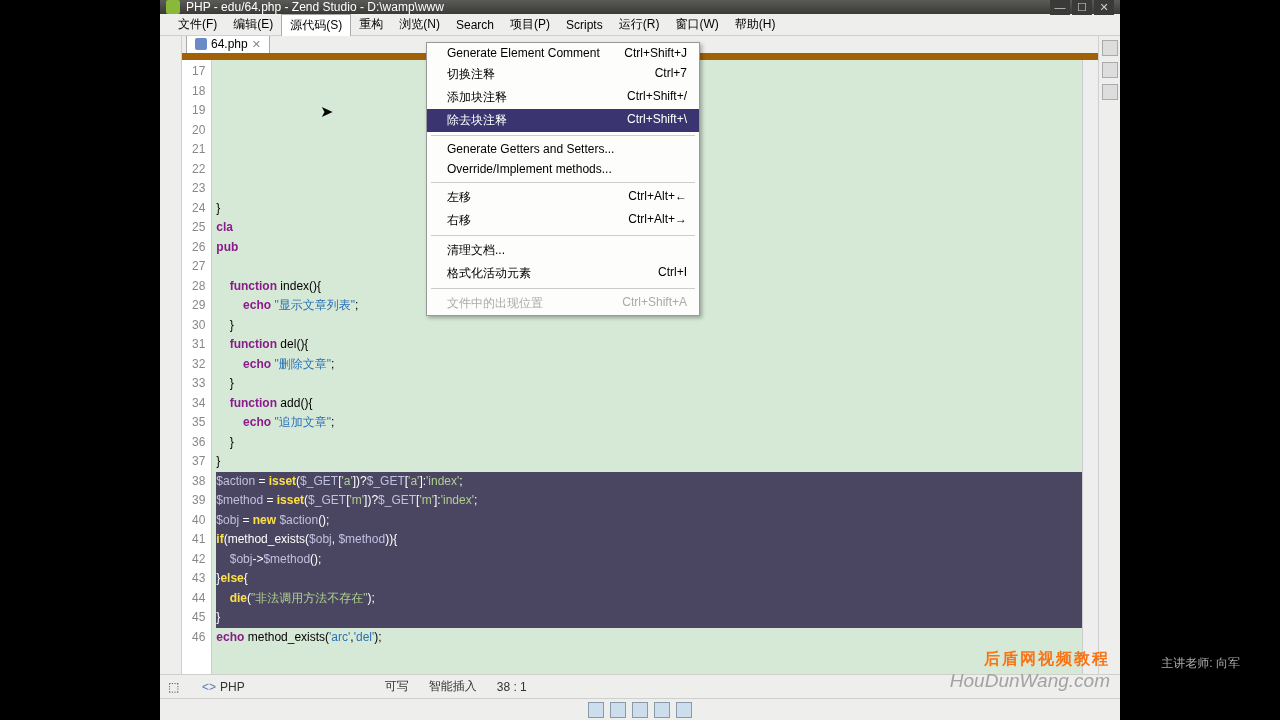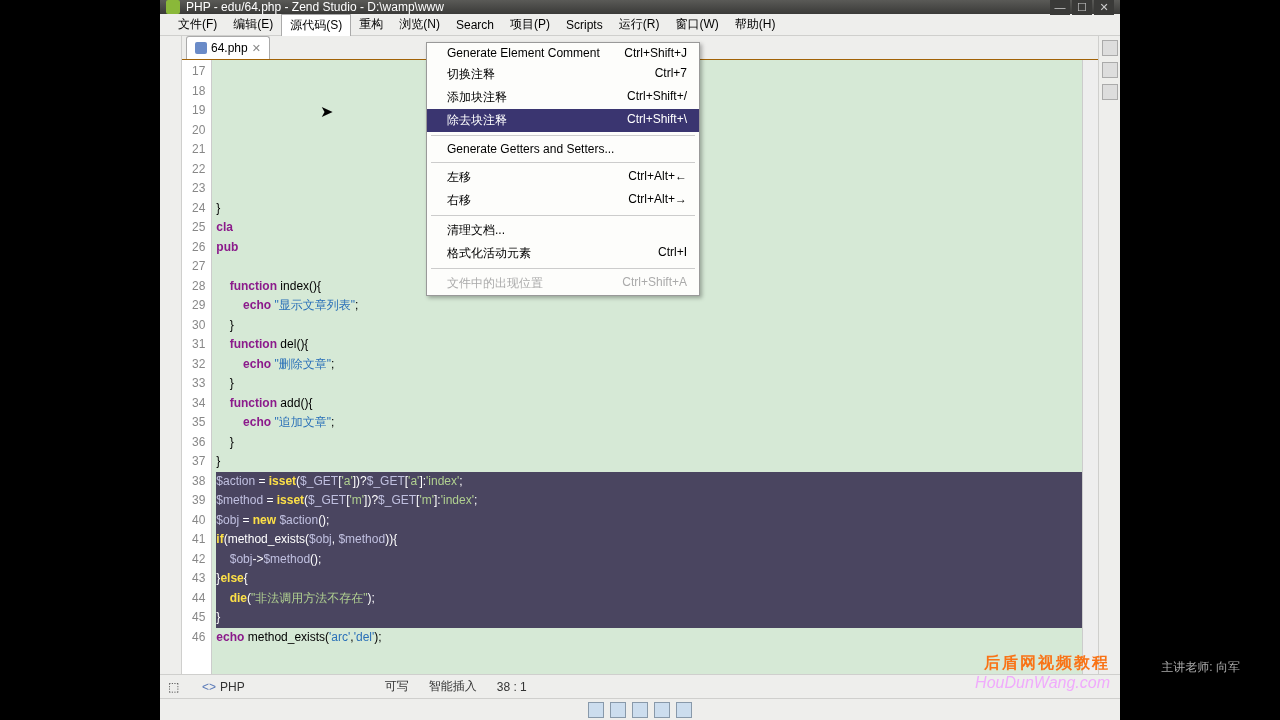--- a/index.html
+++ b/index.html
@@ -9,21 +9,21 @@
 .titlebar .icon { width: 14px; height: 14px; background: #8ab839; border-radius: 2px; margin-right: 6px; }
 .titlebar .title { flex: 1; font-size: 12px; }
 .winbtns { display: flex; gap: 2px; }
 .winbtn { width: 20px; height: 16px; background: #3a3a38; color: #ccc; display: flex; align-items: center; justify-content: center; font-size: 11px; cursor: pointer; }
 .menubar { height: 22px; background: #eeeeec; border-bottom: 1px solid #cfcfcd; display: flex; align-items: center; padding: 0 10px; }
 .menubar .mi { padding: 2px 8px; cursor: pointer; }
 .menubar .mi.active { background: #fff; border: 1px solid #aaa; border-bottom: none; }
 .workspace { flex: 1; display: flex; position: relative; overflow: hidden; }
 .leftgutter { width: 22px; background: #eeeeec; border-right: 1px solid #cfcfcd; }
 .editor-area { flex: 1; display: flex; flex-direction: column; }
-.tabbar { height: 24px; background: #eeeeec; border-bottom: 1px solid #a16207; display: flex; padding-left: 4px; }
+.tabbar { height: 24px; background: #eeeeec; border-bottom: 7px solid #a16207; display: flex; align-items: flex-end; padding-left: 4px; }
 .tab { background: #fff; border: 1px solid #aaa; border-bottom: none; padding: 2px 8px; display: flex; align-items: center; gap: 4px; border-radius: 3px 3px 0 0; }
 .tab .ficon { width: 12px; height: 12px; background: #6a8bc8; border-radius: 2px; }
 .tab .close { color: #888; font-size: 11px; cursor: pointer; }
 .editor { flex: 1; background: #d6e9d6; display: flex; font-family: Consolas, "Courier New", monospace; font-size: 14px; overflow: hidden; position: relative; }
 .lnums { background: #fff; color: #888; text-align: right; padding: 2px 6px 2px 10px; border-right: 1px solid #ccc; user-select: none; }
 .lnums div { height: 19.5px; line-height: 19.5px; }
 .code { flex: 1; padding: 2px 0 2px 4px; white-space: pre; position: relative; }
 .code .line { height: 19.5px; line-height: 19.5px; }
 .code .sel { background: #4a4560; color: #fff; }
 .code .sel .kw { color: #fde047; font-weight: bold; }
@@ -41,21 +41,21 @@
 .toolbar2 { height: 22px; background: #eeeeec; border-top: 1px solid #cfcfcd; display: flex; align-items: center; justify-content: center; gap: 6px; }
 .toolbar2 .tbicon { width: 16px; height: 16px; background: #cde; border: 1px solid #89a; cursor: pointer; }
 .context-menu { position: absolute; left: 266px; top: 42px; width: 274px; background: #fdfdfb; border: 1px solid #999; box-shadow: 2px 2px 4px rgba(0,0,0,0.3); z-index: 100; }
 .context-menu .cmi { display: flex; justify-content: space-between; padding: 3px 12px 3px 20px; cursor: pointer; }
 .context-menu .cmi.hl { background: #3a3570; color: #fff; }
 .context-menu .cmi.disabled { color: #aaa; }
 .context-menu .sep { height: 1px; background: #ccc; margin: 3px 4px; }
 .cursor-arrow { position: absolute; left: 320px; top: 102px; z-index: 200; font-size: 16px; color: #000; pointer-events: none; }
 .watermark { position: absolute; right: 170px; bottom: 28px; z-index: 300; color: #888; text-align: right; }
 .watermark .l1 { font-size: 16px; font-weight: bold; color: #f97316; letter-spacing: 2px; }
-.watermark .l2 { font-size: 16px; color: #f0abfc; font-style: italic; }
+.watermark .l2 { font-size: 19px; color: #a3a3a3; font-style: italic; }
 .watermark .l3 { font-size: 12px; color: #aaa; margin-left: 28px; }
 </style>
 </head>
 <body>
 
 <div class="app">
   <div class="titlebar">
     <div class="icon"></div>
     <div class="title">PHP - edu/64.php - Zend Studio - D:\wamp\www</div>
     <div class="winbtns">
@@ -168,20 +168,24 @@
       </div>
       <div class="cmi hl">
         <span>除去块注释</span>
         <span>Ctrl+Shift+\</span>
       </div>
       <div class="sep"></div>
       <div class="cmi">
         <span>Generate Getters and Setters...</span>
         <span></span>
       </div>
+      <div class="cmi">
+        <span>Override/Implement methods...</span>
+        <span></span>
+      </div>
       <div class="sep"></div>
       <div class="cmi">
         <span>左移</span>
         <span>Ctrl+Alt+←</span>
       </div>
       <div class="cmi">
         <span>右移</span>
         <span>Ctrl+Alt+→</span>
       </div>
       <div class="sep"></div>

